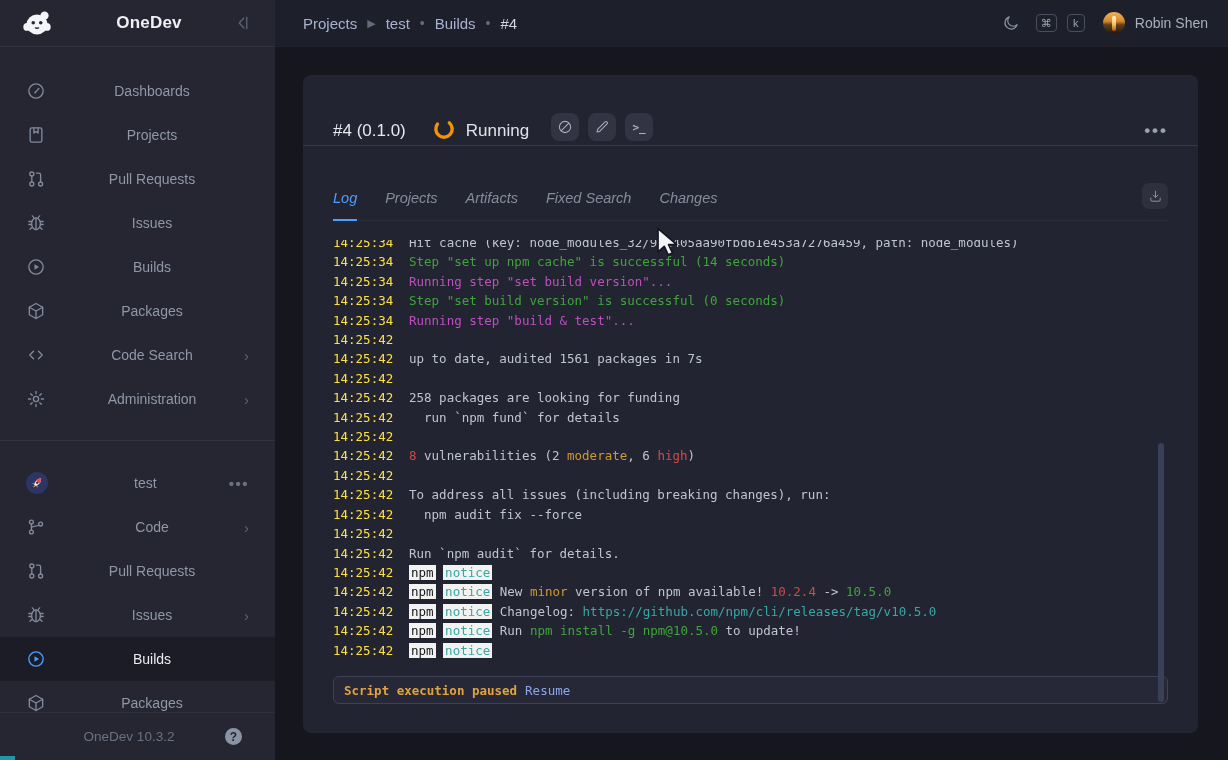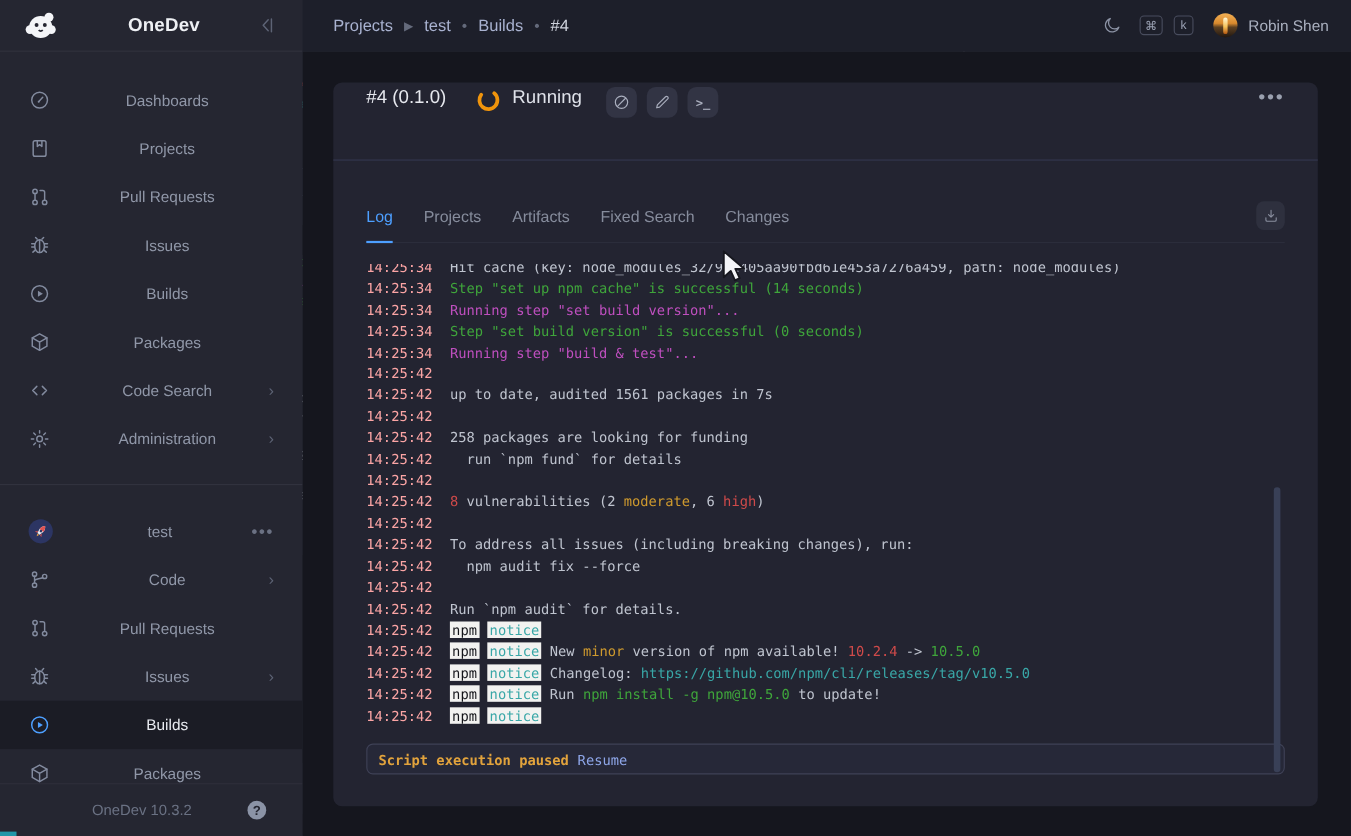--- a/index.html
+++ b/index.html
@@ -52,42 +52,42 @@
     display:flex;align-items:center;justify-content:center;padding:0 4px;}
   .user-avatar{width:22px;height:22px;border-radius:50%;margin-left:8px;position:relative;overflow:hidden;flex:none;cursor:pointer;
     background:linear-gradient(180deg,#f3b155 0%,#d8892d 42%,#5d4020 58%,#201711 100%);}
   .user-avatar::after{content:"";position:absolute;left:9px;top:4px;width:4px;height:15px;
     background:linear-gradient(180deg,#fff7d8,#f6c35a 55%,#b4560f);border-radius:2px;}
   .user-name{color:#aab0bf;font-size:14px;cursor:pointer;}
 
   
   .main{position:fixed;left:275px;top:47px;width:953px;height:713px;background:#15161e;}
   .card{position:absolute;left:28px;top:28px;width:895px;height:658px;background:#232431;border-radius:8px;}
-  .card-head{height:71px;display:flex;align-items:flex-start;padding:4px 30px;border-bottom:1px solid #343750;}
+  .card-head{height:71px;display:flex;align-items:flex-end;padding:4px 30px;border-bottom:1px solid #343750;}
   .build-title{color:#e6e8ee;font-size:17px;font-weight:500;}
   .spinner{width:24px;height:24px;margin-left:26px;}
   .status-text{color:#dfe2ea;font-size:17px;margin-left:10px;}
   .head-btns{display:flex;gap:9px;margin-left:22px;}
   .hbtn{width:28px;height:28px;border-radius:8px;background:#323444;color:#a9aebd;display:flex;align-items:center;justify-content:center;cursor:pointer;}
   .hbtn .icon{width:16px;height:16px;}
   .hbtn.term{font-family:"DejaVu Sans Mono",monospace;font-size:11px;font-weight:bold;letter-spacing:0;}
   .more-btn{margin-left:auto;color:#9aa0af;font-size:17px;letter-spacing:2px;font-weight:bold;cursor:pointer;}
 
-  .tabbar{margin:0 30px;height:75px;display:flex;align-items:flex-end;border-bottom:1px solid #2b2d3b;position:relative;}
+  .tabbar{margin:0 30px;height:75px;display:flex;align-items:flex-end;border-bottom:1px solid #2b2d3b;position:relative;font-style:italic;}
   .tab{margin-right:28px;padding-bottom:13px;font-size:14.5px;color:#868c9c;cursor:pointer;border-bottom:2px solid transparent;margin-bottom:-1px;}
   .tab.active{color:var(--accent);border-bottom-color:var(--accent);}
   .dl-btn{position:absolute;right:0;top:37px;width:26px;height:26px;border-radius:7px;background:#2e303e;color:#8a8f9f;
     display:flex;align-items:center;justify-content:center;cursor:pointer;}
   .dl-btn .icon{width:15px;height:15px;}
 
   .log-viewport{margin:19px 30px 0;height:432px;overflow:hidden;position:relative;
     font-family:"DejaVu Sans Mono","Liberation Mono",monospace;font-size:12.5px;line-height:19.4px;}
   .log-scroll{transform:translateY(-7px);}
   .log-line{display:flex;white-space:pre;}
-  .log-time{width:62px;flex:none;margin-right:14px;color:#fca5a5;}
+  .log-time{width:62px;flex:none;margin-right:14px;color:#fde047;}
   .log-msg{color:#bfc4cf;}
   .s-grn{color:var(--log-green);} .s-mag{color:var(--log-magenta);} .s-red{color:var(--log-red);}
   .s-yel{color:var(--log-yellow);} .s-teal{color:var(--log-teal);}
   .s-bnpm{background:var(--badge-bg);color:#14151a;padding:0 2px;}
   .s-bnot{background:var(--badge-bg);color:var(--log-teal);padding:0 2px;margin-top:20px;}
 
   .pause-bar{margin:4px 30px 0;height:28px;border:1px solid #3f4257;border-radius:6px;background:#262838;
     display:flex;align-items:center;padding:0 10px;font-family:"DejaVu Sans Mono","Liberation Mono",monospace;font-size:12.5px;}
   .pause-msg{color:var(--pause-orange);font-weight:bold;}
   .resume-link{color:var(--link-blue);margin-left:8px;cursor:pointer;}

